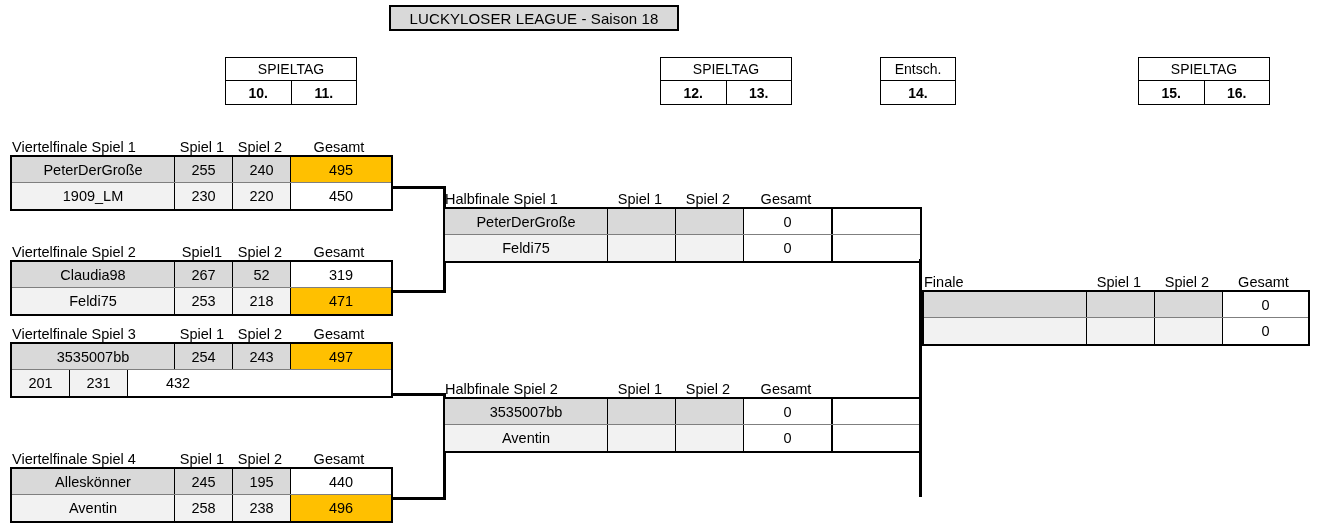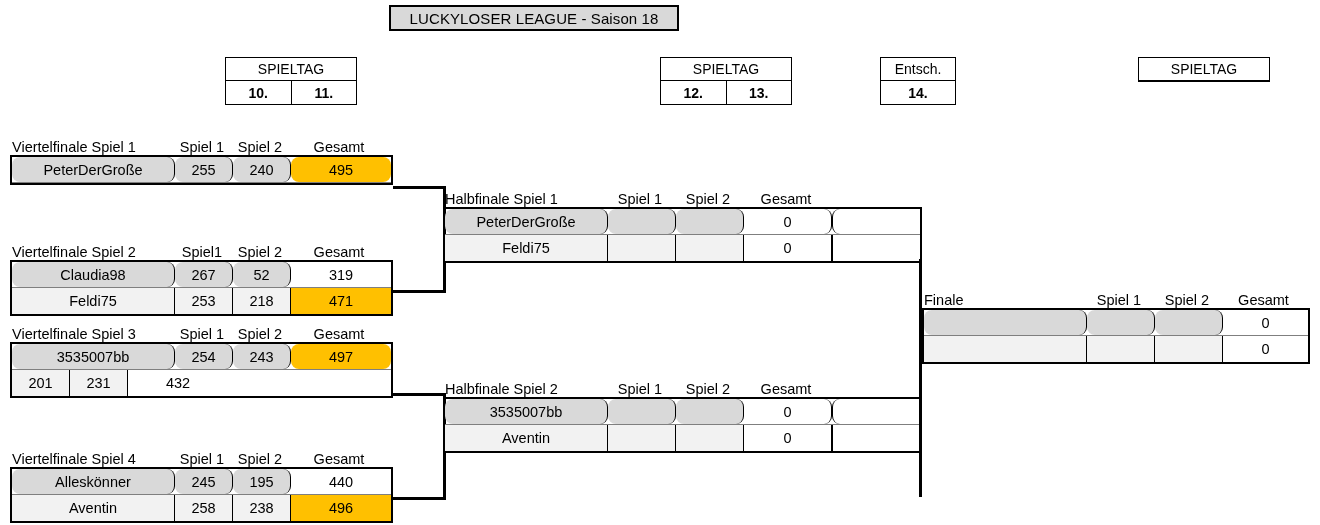--- a/index.html
+++ b/index.html
@@ -94,21 +94,21 @@
   .match .row.r1 { border-bottom: 1px solid #7f7f7f; }
   .match .cell {
     display: flex; align-items: center; justify-content: center;
     font-size: 14.5px;
     box-sizing: border-box;
     border-right: 1px solid #000;
     white-space: nowrap;
   }
   .match .cell:last-child { border-right: none; }
   .match .cell.name { justify-content: center; }
-  .match .row.r1 .cell { background: #d9d9d9; border-radius: 8px; }
+  .match .row.r1 .cell { background: #d9d9d9; }
   .match .row.r2 .cell { background: #f2f2f2; }
   .match .cell.total { background: #ffffff !important; }
   .match .cell.total.win { background: #ffc000 !important; }
   .match .cell.blank { background: #ffffff !important; border-left: 1px solid #000; }
 
   
   .qf { left: 10px; width: 383px; }
   .qf .c-name  { width: 163px; }
   .qf .c-s1    { width: 58px; }
   .qf .c-s2    { width: 58px; }
@@ -130,21 +130,21 @@
   #sf1 { top: 186px; }
   #sf2 { top: 376px; }
 
   
   .fin { left: 922px; width: 388px; }
   .fin .c-name  { width: 163px; }
   .fin .c-s1    { width: 68px; }
   .fin .c-s2    { width: 68px; }
   .fin .c-total { width: 85px; }
 
-  #final { top: 287px; }
+  #final { top: 269px; }
 
   
   .conn {
     position: absolute;
     background: #000000;
   }
   .conn.h { height: 3px; }
   .conn.v { width: 3px; }
 </style>
 </head>
@@ -170,36 +170,46 @@
 
 <div class="day-box" id="day-box-3">
   <div class="day-title">Entsch.</div>
   <div class="day-nums">
     <div>14.</div>
   </div>
 </div>
 
 <div class="day-box" id="day-box-4">
   <div class="day-title">SPIELTAG</div>
+  <div class="day-nums">
+    <div>15.</div>
+    <div>16.</div>
+  </div>
 </div>
 
 <div class="match qf" id="qf1">
   <div class="hdr">
     <div class="h-name c-name">Viertelfinale Spiel 1</div>
     <div class="c-s1">Spiel 1</div>
     <div class="c-s2">Spiel 2</div>
     <div class="c-total">Gesamt</div>
   </div>
   <div class="grid">
     <div class="row r1">
       <div class="cell name c-name">PeterDerGroße</div>
       <div class="cell c-s1">255</div>
       <div class="cell c-s2">240</div>
       <div class="cell total win c-total">495</div>
     </div>
+    <div class="row r2">
+      <div class="cell name c-name">1909_LM</div>
+      <div class="cell c-s1">230</div>
+      <div class="cell c-s2">220</div>
+      <div class="cell total c-total">450</div>
+    </div>
   </div>
 </div>
 
 <div class="match qf" id="qf2">
   <div class="hdr">
     <div class="h-name c-name">Viertelfinale Spiel 2</div>
     <div class="c-s1">Spiel1</div>
     <div class="c-s2">Spiel 2</div>
     <div class="c-total">Gesamt</div>
   </div>

